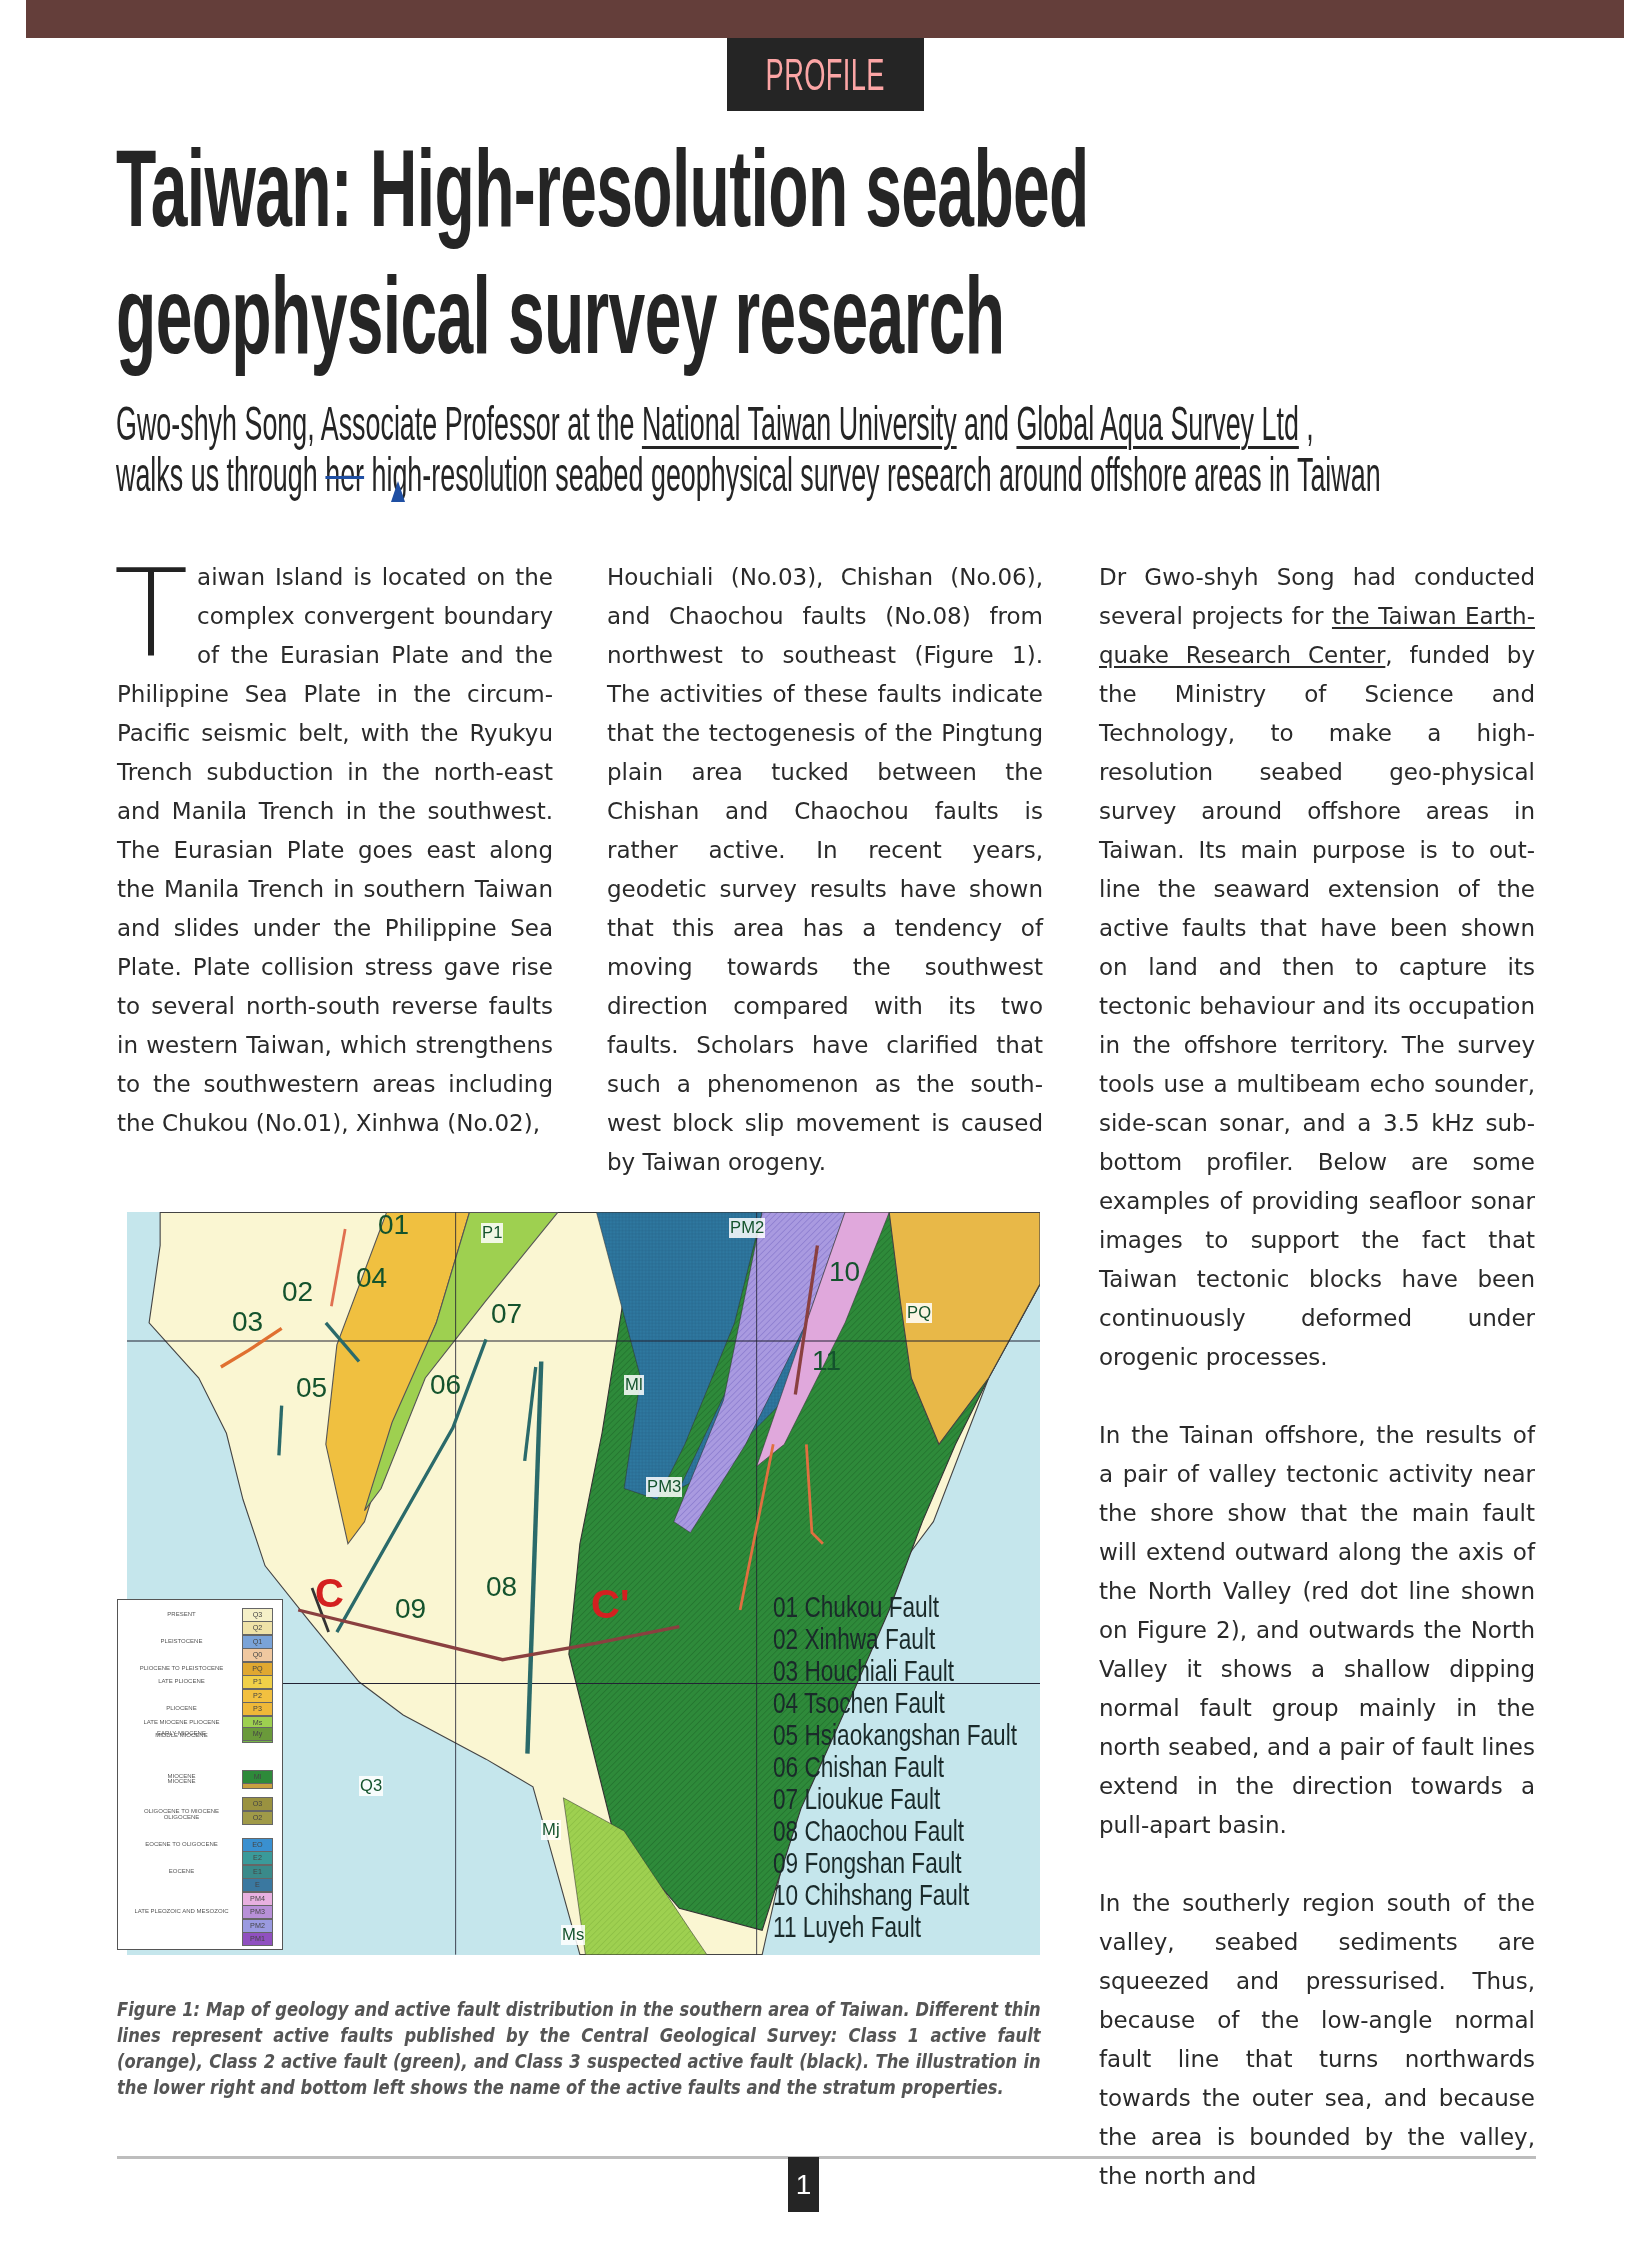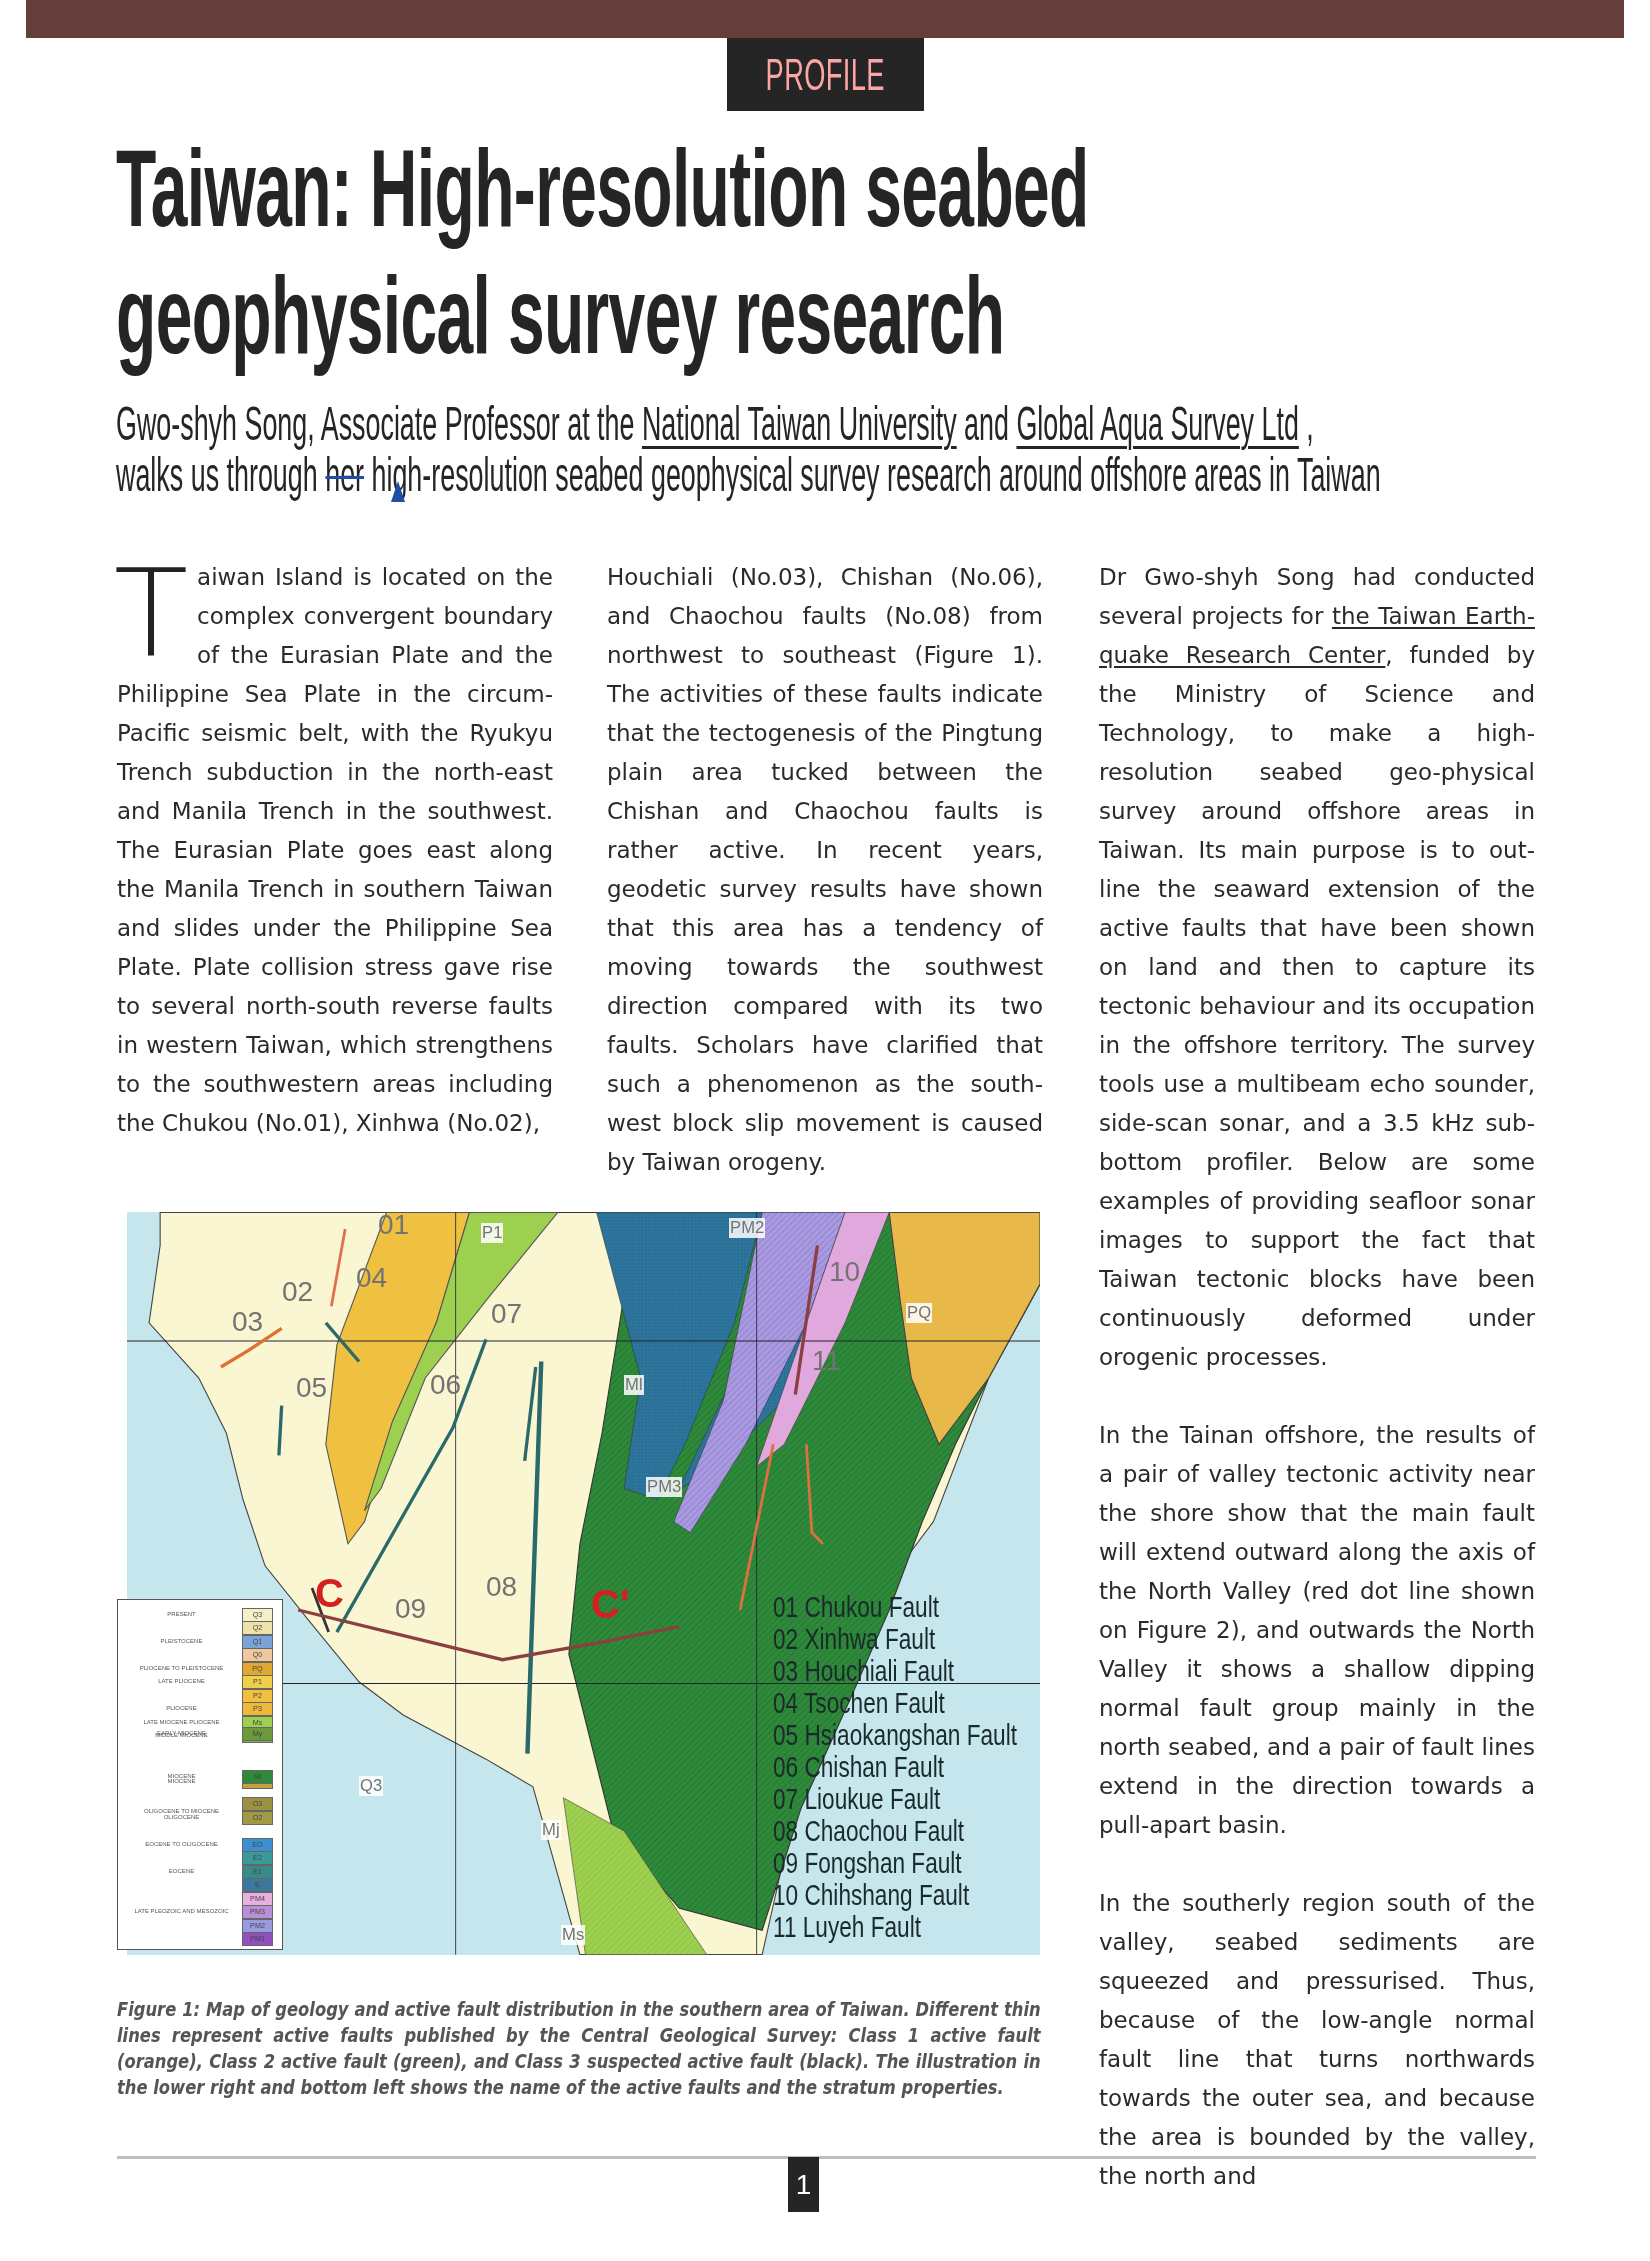--- a/index.html
+++ b/index.html
@@ -27,21 +27,21 @@
   .subhead { font-family:"DejaVu Sans",sans-serif; font-weight:bold; font-size:26.5px; line-height:35px; color:#222; margin:0; }
   .gap { height:39px; }
   .map { position:absolute; left:127px; top:1212px; width:913px; height:743px; background:#c5e6ec; overflow:hidden; }
   .map svg { position:absolute; left:0; top:0; }
   .legend-box { position:absolute; left:117px; top:1599px; width:166px; height:351px; background:#ffffff; border:1.7px solid #555; box-sizing:border-box; }
   .legend-row { position:absolute; left:0; width:166px; height:14.4px; }
   .legend-row .era { position:absolute; left:5.5px; width:116px; text-align:center; font-family:"Liberation Sans",sans-serif; font-size:6px; line-height:14.4px; color:#555; }
   .legend-row .sw { position:absolute; left:124px; width:29px; height:12px; top:1.1px; border:0.6px solid #666; font-family:"Liberation Sans",sans-serif; font-size:7.2px; line-height:12px; text-align:center; color:#444; }
   .fault-list { position:absolute; left:773px; top:1591px; font-family:"Liberation Sans",sans-serif; font-size:29px; line-height:32px; color:#1a2a2a; transform:scaleX(0.78); transform-origin:left top; white-space:nowrap; }
   .fault-list div { height:32px; }
-  .maplabel { position:absolute; font-family:"Liberation Sans",sans-serif; color:#737373; white-space:nowrap; }
+  .maplabel { position:absolute; font-family:"Liberation Sans",sans-serif; color:#14532d; white-space:nowrap; }
   .maplabel.small { font-size:16.6px; background:rgba(255,255,255,0.85); padding:0 1.1px; }
   .maplabel.num { font-size:28px; }
   .maplabel.red { color:#d42020; font-weight:bold; font-size:40px; }
   .caption { position:absolute; left:117px; top:1996px; width:924px; font-family:"DejaVu Sans",sans-serif; font-style:italic; font-weight:bold;
     font-size:19px; line-height:26px; color:#555; text-align:justify; transform:scaleX(0.86); transform-origin:left top; width:1074px; }
   .footer-rule { position:absolute; left:117px; top:2156px; width:1419px; height:2.8px; background:#bdbdbd; }
   .page-num { position:absolute; left:788px; top:2157px; width:31px; height:55px; background:#252525; color:#fff;
     font-family:"Liberation Sans",sans-serif; font-size:28px; line-height:55px; text-align:center; }
 </style>
 </head>

